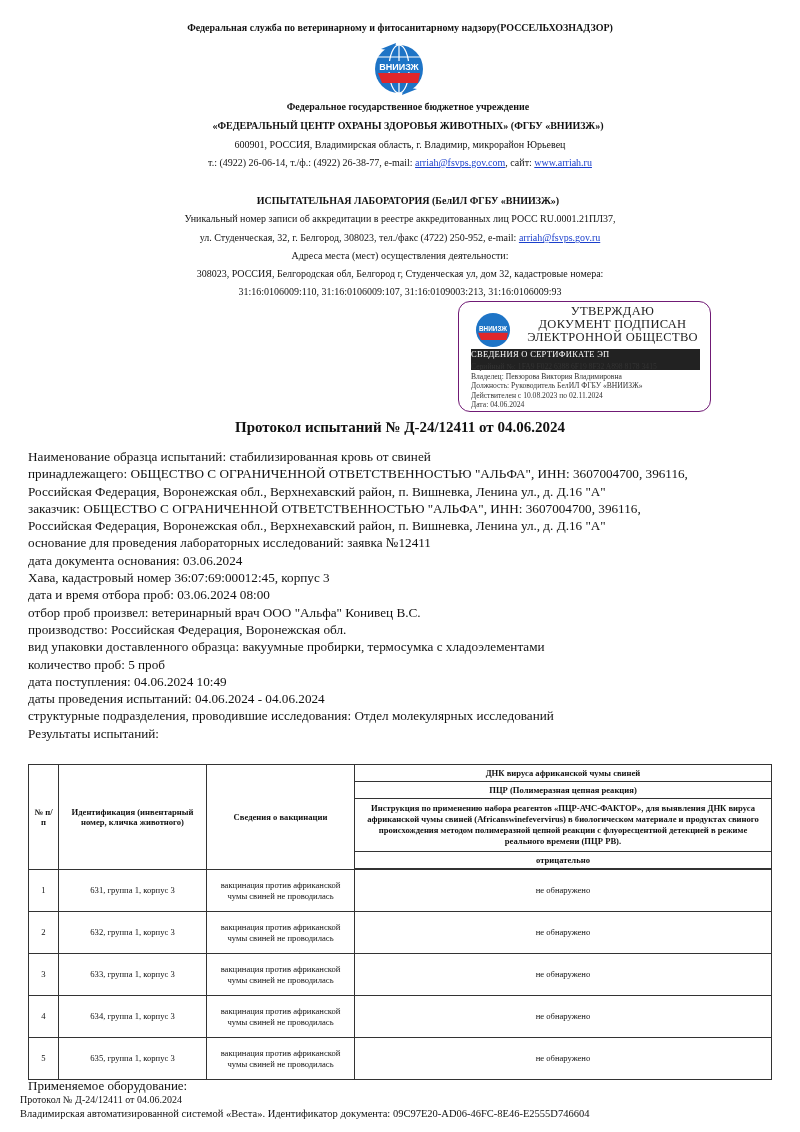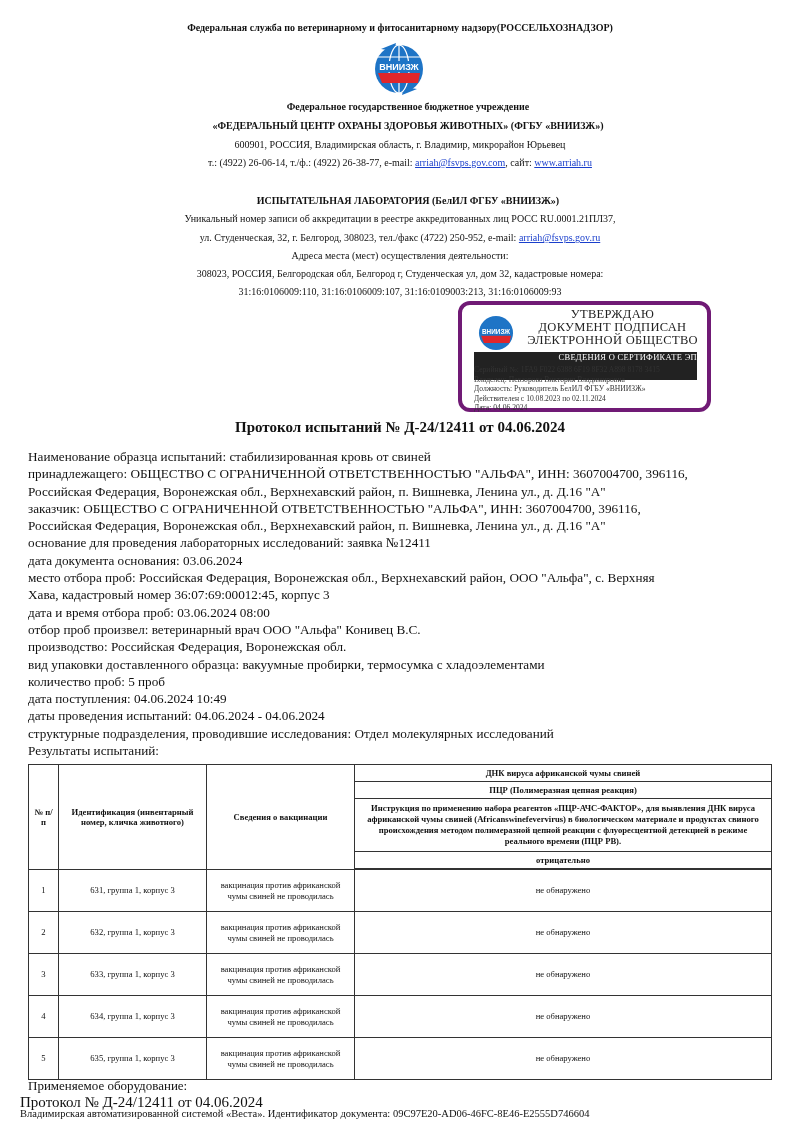--- a/index.html
+++ b/index.html
@@ -3,37 +3,37 @@
 <meta charset="utf-8">
 <style>
   html, body { margin: 0; padding: 0; background: #ffffff; }
   body { width: 800px; height: 1132px; position: relative; overflow: hidden; font-family: "Liberation Serif", serif; color: #111; }
   .center { position: absolute; left: 0; width: 800px; text-align: center; }
   .hdr-top { top: 22px; font-size: 10px; font-weight: bold; }
   .logo { position: absolute; left: 368px; top: 41px; width: 62px; height: 56px; }
   .hdr-line { font-size: 10px; }
   .bold { font-weight: bold; padding-left: 8px; }
   a.link { color: #1a3fcc; text-decoration: underline; margin-top: 25px; }
-  .stamp { position: absolute; left: 458px; top: 301px; width: 253px; height: 111px; border: 4px solid #701a75; border-radius: 12px; box-sizing: border-box; background: #fff; text-decoration: underline; }
+  .stamp { position: absolute; left: 458px; top: 301px; width: 253px; height: 111px; border: 1px solid #701a75; border-radius: 12px; box-sizing: border-box; background: #fff; text-decoration: underline; }
   .stamp-logo { position: absolute; left: 12px; top: 8px; width: 44px; height: 40px; }
   .stamp-title { position: absolute; left: 60px; right: 4px; top: 3px; text-align: center; font-size: 12.5px; line-height: 13px; letter-spacing: 0.3px; color: #222; }
-  .stamp-bar { position: absolute; left: 12px; right: 10px; top: 47px; height: 28px; background: #222; color: #fff; font-size: 8.5px; text-align: right; line-height: 11px; letter-spacing: 0.3px; }
+  .stamp-bar { position: absolute; left: 12px; right: 10px; top: 47px; height: 21px; background: #222; color: #fff; font-size: 8.5px; text-align: left; line-height: 11px; letter-spacing: 0.3px; }
   .stamp-info { position: absolute; left: 12px; top: 60px; font-size: 7.6px; line-height: 9.6px; color: #333; white-space: nowrap; }
   .title { top: 419px; font-size: 15px; font-weight: bold; }
   .fields { position: absolute; left: 28px; top: 448px; width: 760px; font-size: 13.2px; line-height: 17.3px; }
   .fields .row { white-space: nowrap; }
   .fields b { font-weight: normal; }
   table.results { position: absolute; left: 28px; top: 764px; width: 744px; border-collapse: collapse; font-size: 8.6px; }
   table.results td, table.results th { border: 1.3px solid #333; text-align: center; vertical-align: middle; padding: 1px 3px; }
   table.results th { font-weight: bold; }
   .th-top { height: 14px; }
   .th-instr { height: 50px; line-height: 11px; margin-top: 8px; }
   .row-data td { height: 39px; line-height: 11px; }
   .footer1 { position: absolute; left: 28px; top: 1078px; font-size: 13px; }
-  .footer2 { position: absolute; left: 20px; top: 1094px; font-size: 15px; }
+  .footer2 { position: absolute; left: 20px; top: 1094px; font-size: 10px; }
   .footer3 { position: absolute; left: 20px; top: 1108px; font-size: 10.5px; }
 </style>
 </head>
 <body>
 
 <div class="center hdr-top">Федеральная служба по ветеринарному и фитосанитарному надзору(РОССЕЛЬХОЗНАДЗОР)</div>
 
 <svg class="logo" viewBox="0 0 62 56">
   <circle cx="31" cy="28" r="24" fill="#1e74c6"></circle>
   <path d="M13 8 L28 2 L26 10 Z" fill="#1e74c6"></path>
@@ -89,21 +89,20 @@
 <div class="center title">Протокол испытаний № Д-24/12411 от 04.06.2024</div>
 
 <div class="fields">
   <div class="row"><b>Наименование образца испытаний:</b><span> стабилизированная кровь от свиней</span></div>
   <div class="row"><b>принадлежащего:</b><span> ОБЩЕСТВО С ОГРАНИЧЕННОЙ ОТВЕТСТВЕННОСТЬЮ "АЛЬФА", ИНН: 3607004700, 396116,</span></div>
   <div class="row"><b></b><span>Российская Федерация, Воронежская обл., Верхнехавский район, п. Вишневка, Ленина ул., д. Д.16 "А"</span></div>
   <div class="row"><b>заказчик:</b><span> ОБЩЕСТВО С ОГРАНИЧЕННОЙ ОТВЕТСТВЕННОСТЬЮ "АЛЬФА", ИНН: 3607004700, 396116,</span></div>
   <div class="row"><b></b><span>Российская Федерация, Воронежская обл., Верхнехавский район, п. Вишневка, Ленина ул., д. Д.16 "А"</span></div>
   <div class="row"><b>основание для проведения лабораторных исследований:</b><span> заявка №12411</span></div>
   <div class="row"><b>дата документа основания:</b><span> 03.06.2024</span></div>
-  <div class="row"><b>место отбора проб:</b><span> Российская Федерация, Воронежская обл., Верхнехавский район, ООО "Альфа", с. Верхняя</span></div>
   <div class="row"><b></b><span>Хава, кадастровый номер 36:07:69:00012:45, корпус 3</span></div>
   <div class="row"><b>дата и время отбора проб:</b><span> 03.06.2024 08:00</span></div>
   <div class="row"><b>отбор проб произвел:</b><span> ветеринарный врач ООО "Альфа" Конивец В.С.</span></div>
   <div class="row"><b>производство:</b><span> Российская Федерация, Воронежская обл.</span></div>
   <div class="row"><b>вид упаковки доставленного образца:</b><span> вакуумные пробирки, термосумка с хладоэлементами</span></div>
   <div class="row"><b>количество проб:</b><span> 5 проб</span></div>
   <div class="row"><b>дата поступления:</b><span> 04.06.2024 10:49</span></div>
   <div class="row"><b>даты проведения испытаний:</b><span> 04.06.2024 - 04.06.2024</span></div>
   <div class="row"><b>структурные подразделения, проводившие исследования:</b><span> Отдел молекулярных исследований</span></div>
   <div class="row"><b>Результаты испытаний:</b></div>

